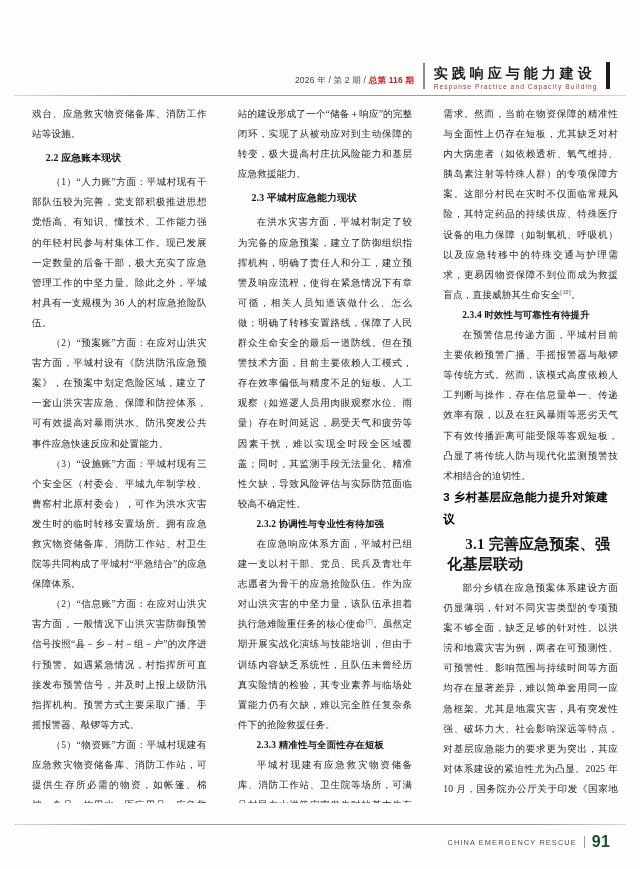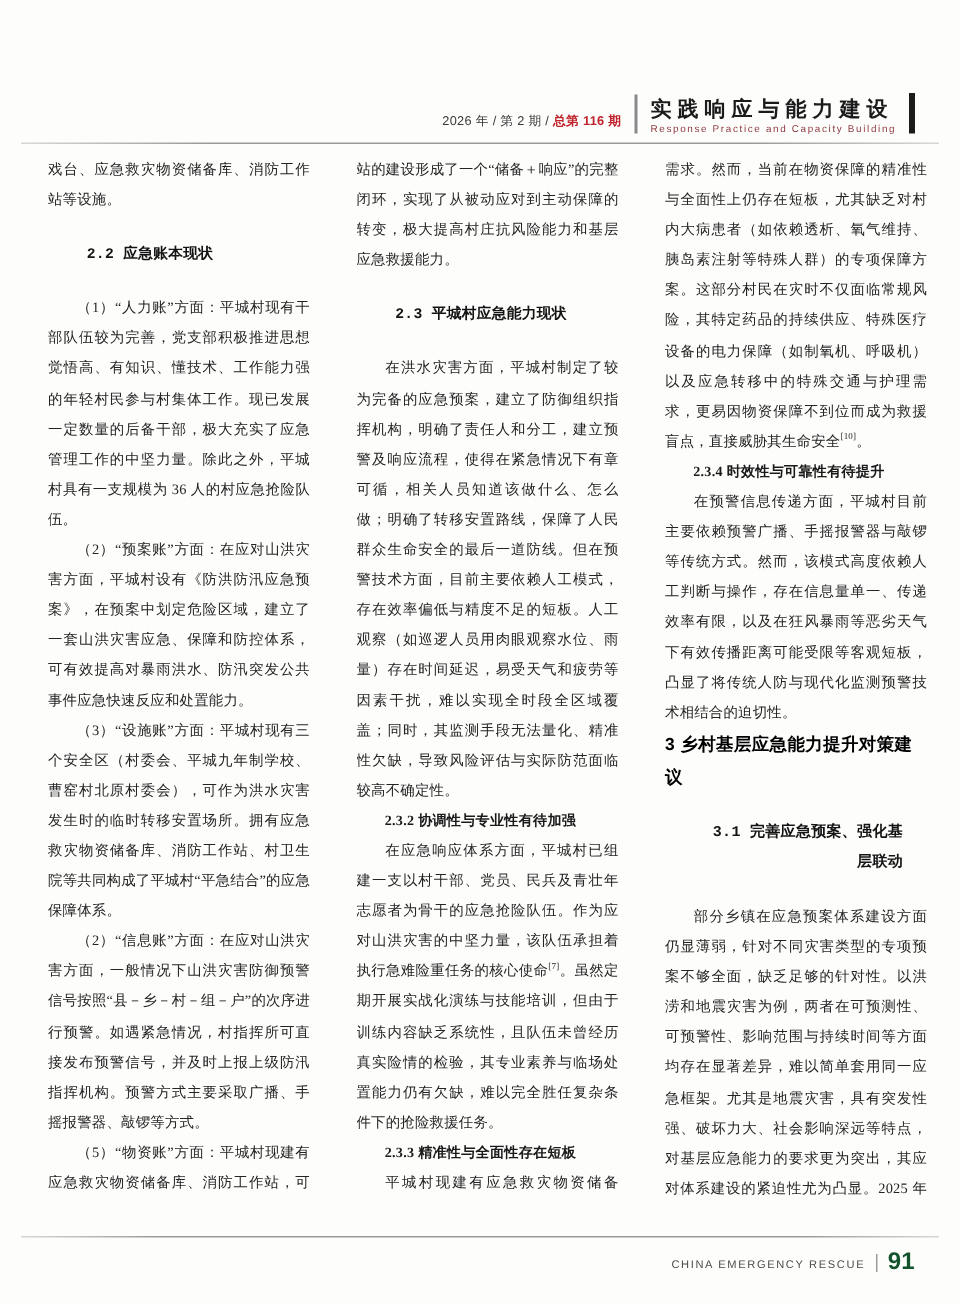--- a/index.html
+++ b/index.html
@@ -110,27 +110,27 @@
     font-family: "Liberation Serif", "DejaVu Serif", serif;
   }
   p.body.noindent { text-indent: 0; }
   sup {
     font-size: 6px;
     vertical-align: super;
     line-height: 0;
   }
 
   h3.h3 {
-    margin: 16px;
+    margin: 4px;
     font-size: 9.8px;
     line-height: 20.1px;
     font-weight: bold;
     color: #141414;
     text-indent: 1em;
-    font-family: Liberation Mono, monospace;
+    font-family: Liberation Serif, serif;
     letter-spacing: .2px;
   }
   h4.h4 {
     margin: 0;
     font-size: 9.4px;
     line-height: 20.1px;
     font-weight: bold;
     color: #1a1a1a;
     text-indent: 2em;
     font-family: "Liberation Serif", "DejaVu Serif", serif;
@@ -141,22 +141,21 @@
     font-size: 11.6px;
     line-height: 22px;
     font-weight: bold;
     color: #000000;
     text-indent: 0;
     font-family: "Liberation Sans", "DejaVu Sans", sans-serif;
     letter-spacing: .3px;
   }
   h3.h3.center-ish {
     text-indent: 1.2em;
-    font-size: 10px;
-    text-align: right;
+    font-size: 15px;
   }
   .gap-top { margin-top: 2px; }
 
   
   .foot-rule {
     position: absolute;
     left: 14px; right: 14px;
     bottom: 44px;
     height: 1px;
     background: linear-gradient(to right, #d8d8d8, #9a9a9a 15%, #9a9a9a 85%, #d8d8d8);

